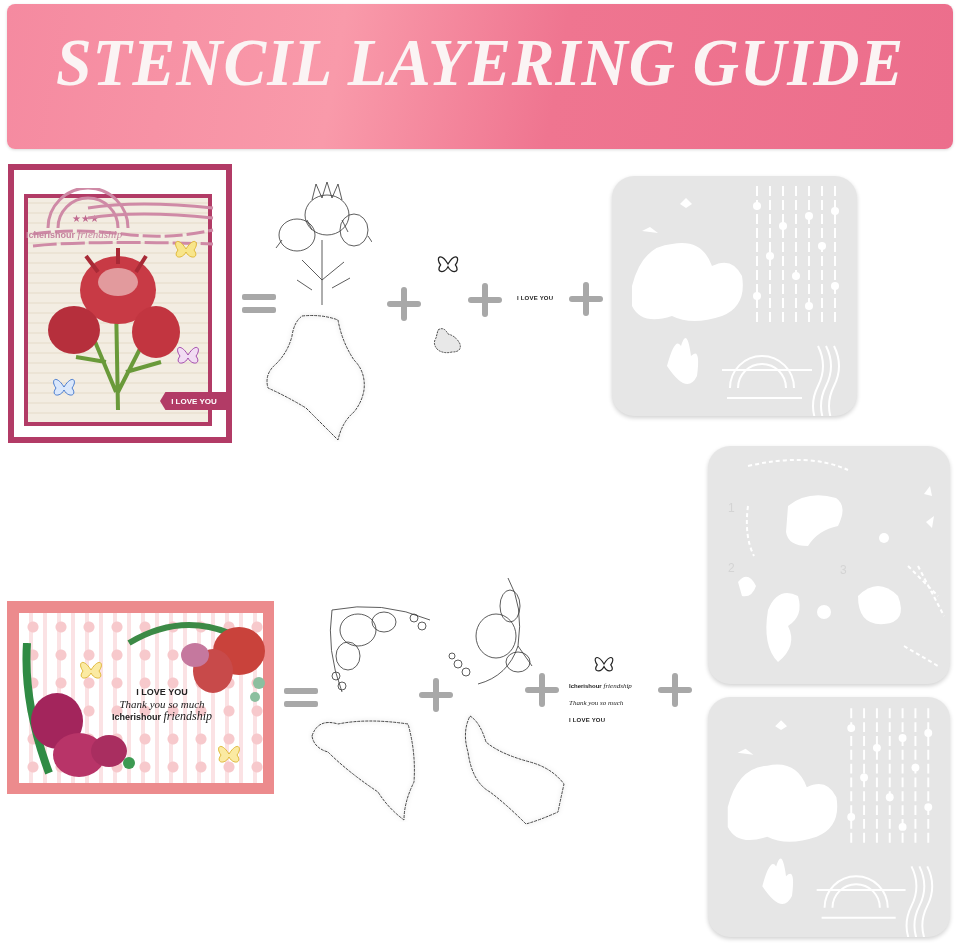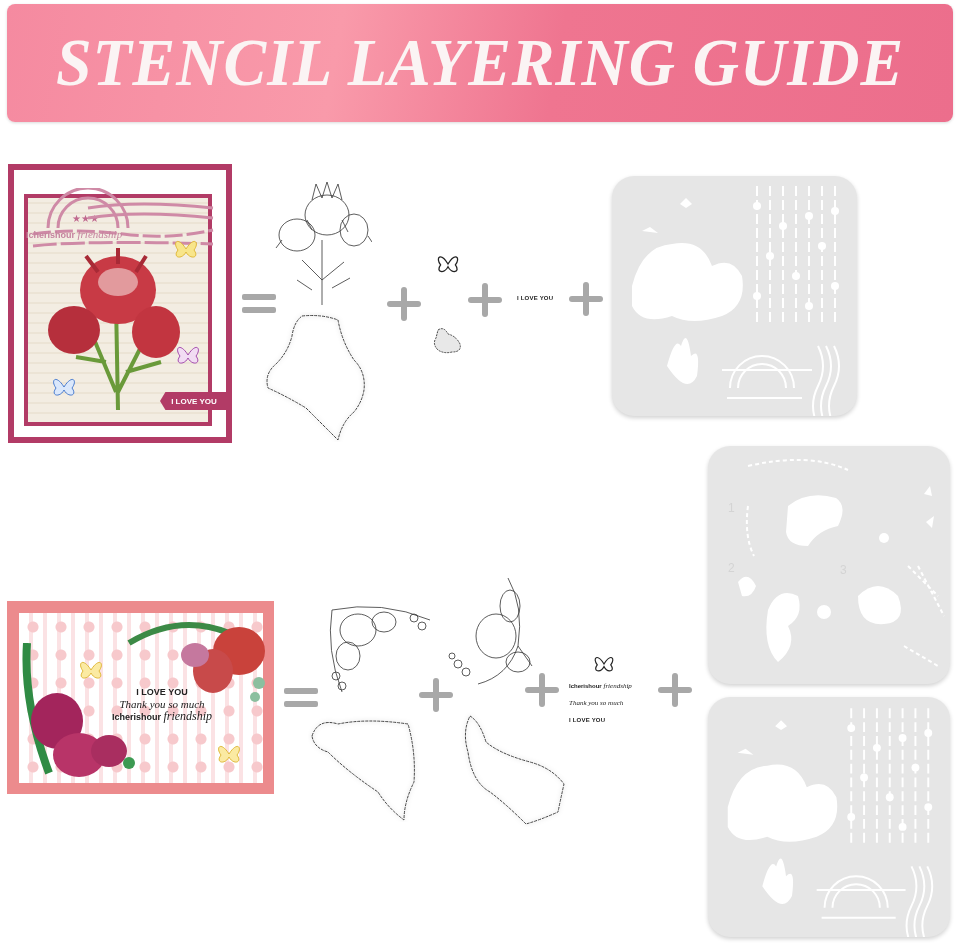--- a/index.html
+++ b/index.html
@@ -1,19 +1,19 @@
 <!DOCTYPE html>
 <html><head>
 <meta charset="utf-8">
 <style>
   html,body{margin:0;padding:0;background:#fff;}
   body{width:957px;height:945px;position:relative;overflow:hidden;font-family:"Liberation Sans",sans-serif;}
   .abs{position:absolute;}
   
-  .banner{left:7px;top:4px;width:946px;height:118px;border-radius:8px;
+  .banner{left:7px;top:4px;width:946px;height:145px;border-radius:8px;
     background:linear-gradient(100deg,#f58aa0 0%,#f99aaa 35%,#ef7590 58%,#ec6e8c 100%);
     box-shadow:0 1px 3px rgba(0,0,0,.15);}
   .banner-title{left:0;top:0;width:946px;height:118px;display:flex;align-items:center;justify-content:center;
     font-family:"Liberation Serif","DejaVu Serif",serif;font-weight:bold;font-style:italic;
     color:#fbf4f4;font-size:64px;letter-spacing:1px;transform:scaleY(1.05);}
 
   
   .card1{left:8px;top:164px;width:224px;height:279px;background:#b23b66;}
   .card1-inner{left:6px;top:6px;width:212px;height:267px;background:#fff;}
   .card1-frame{left:10px;top:24px;width:188px;height:232px;border:4px solid #b23b66;box-sizing:border-box;

